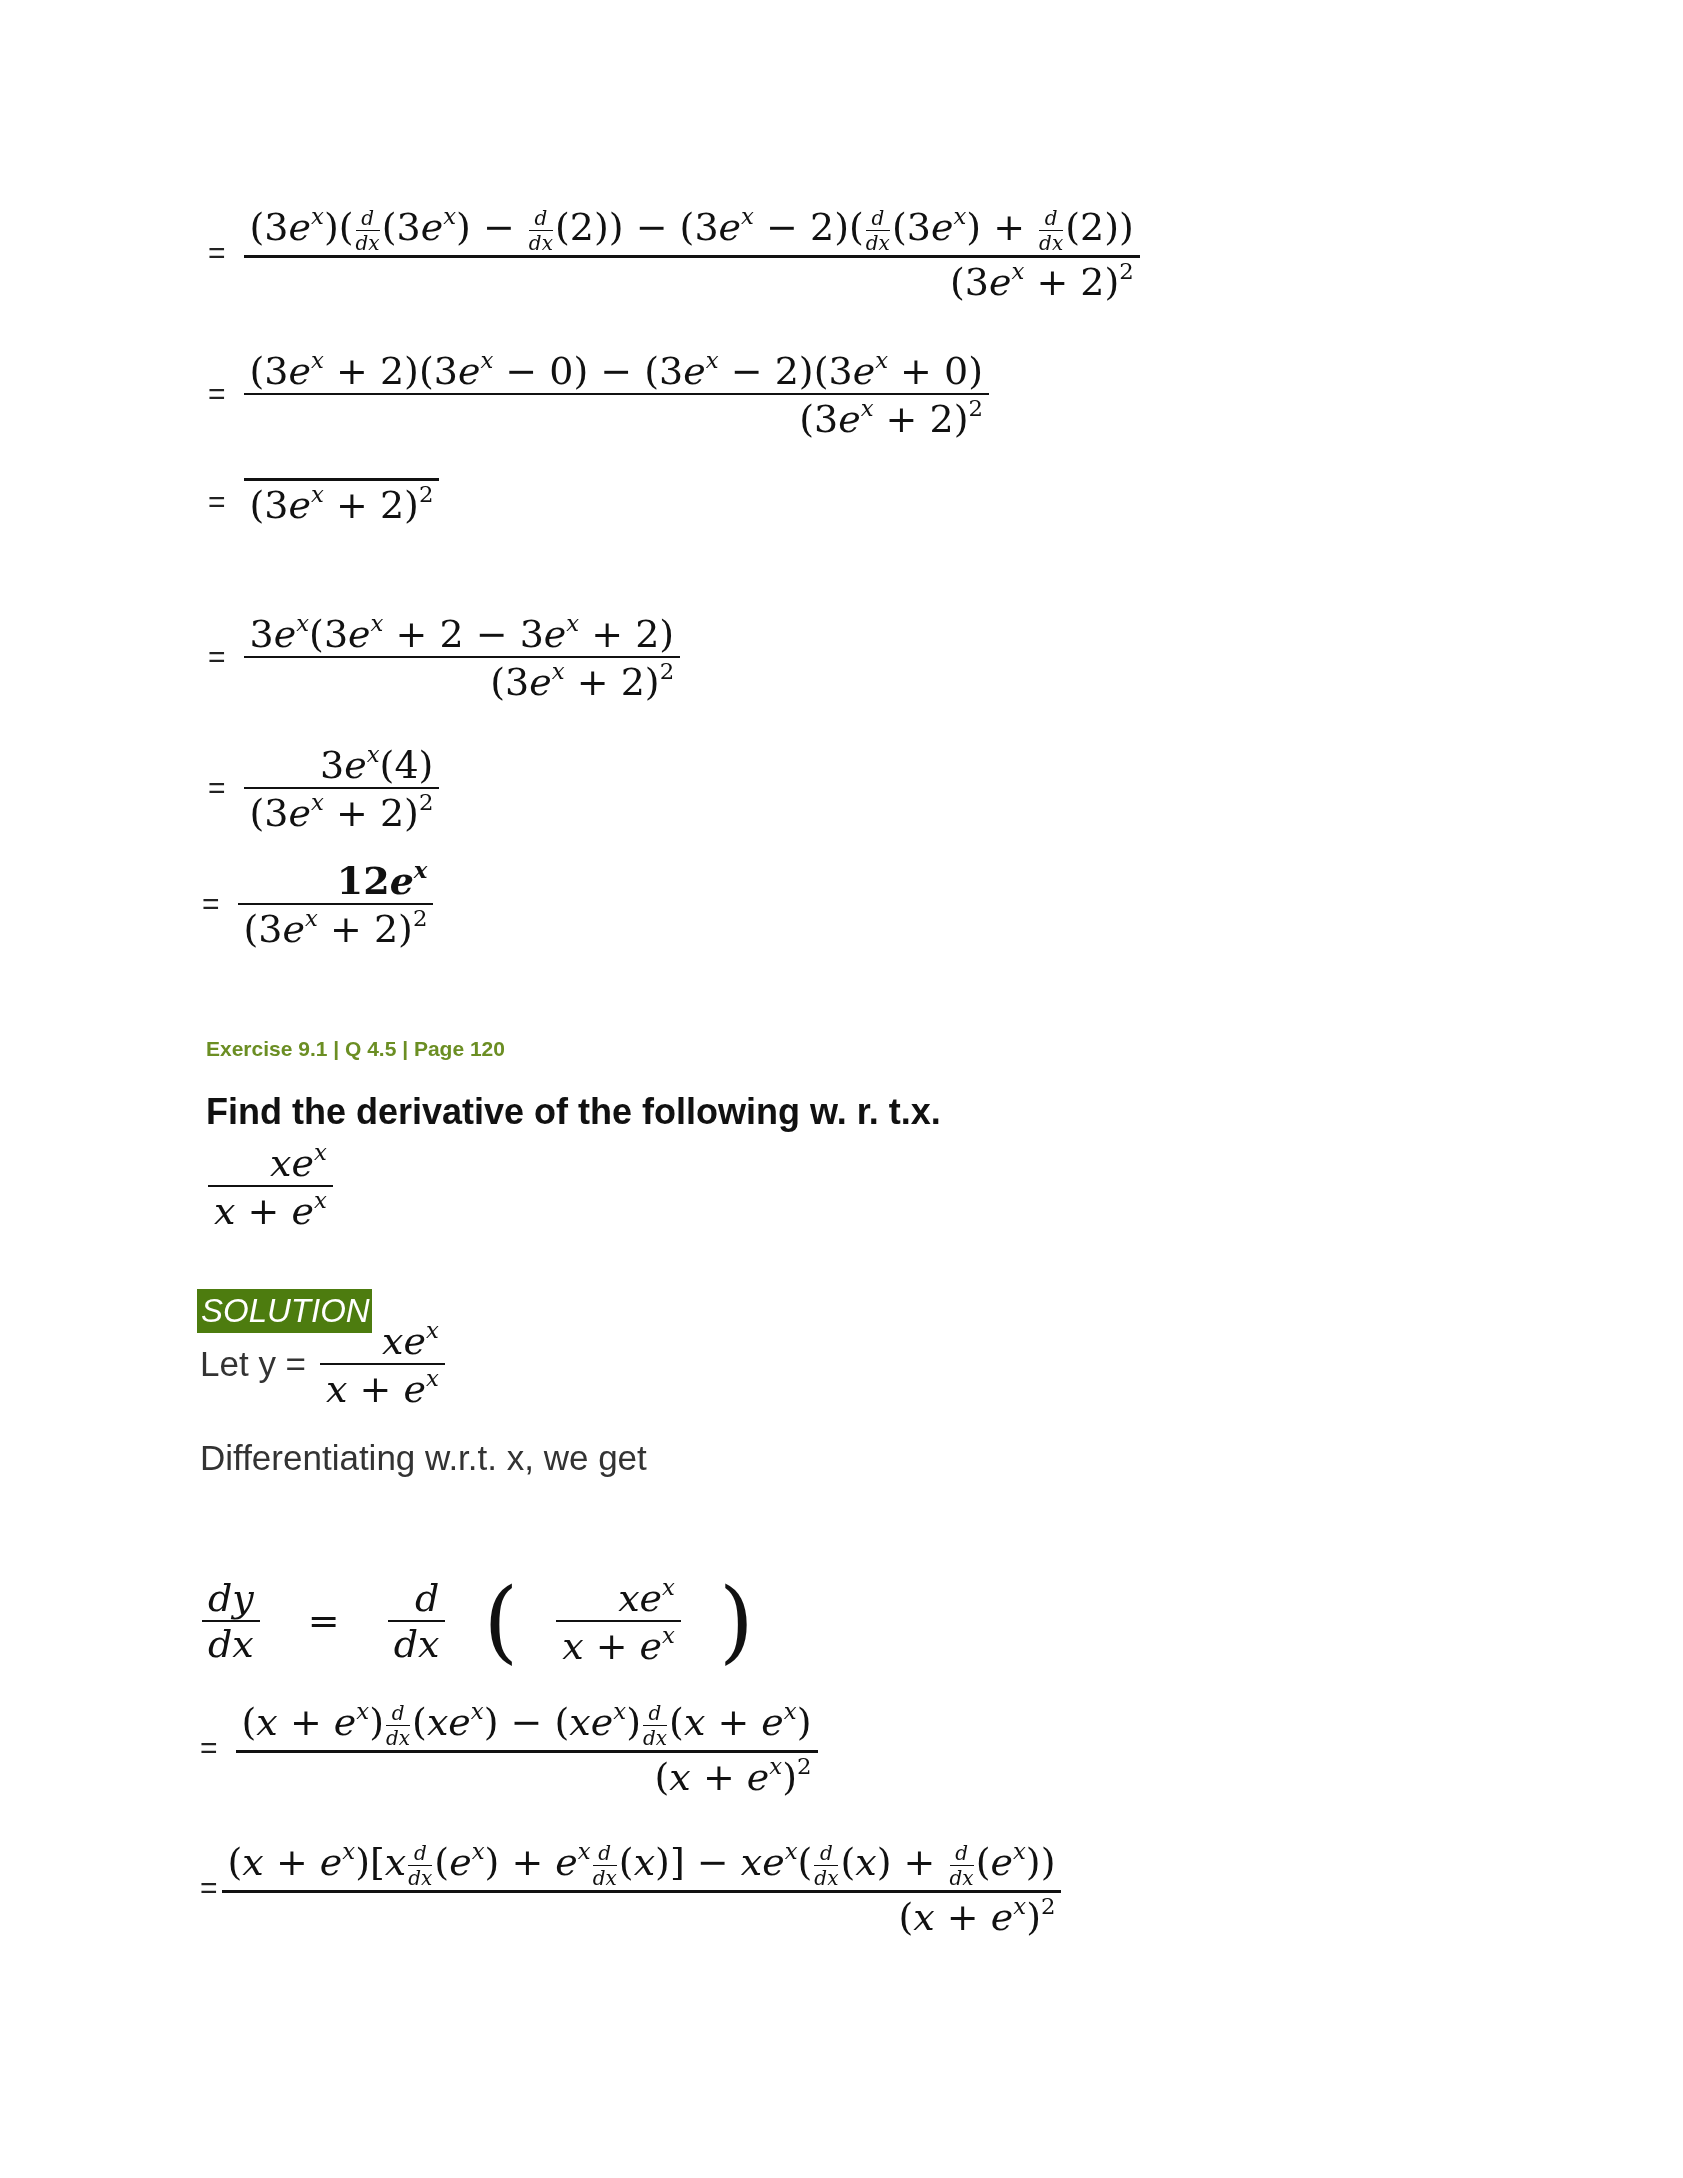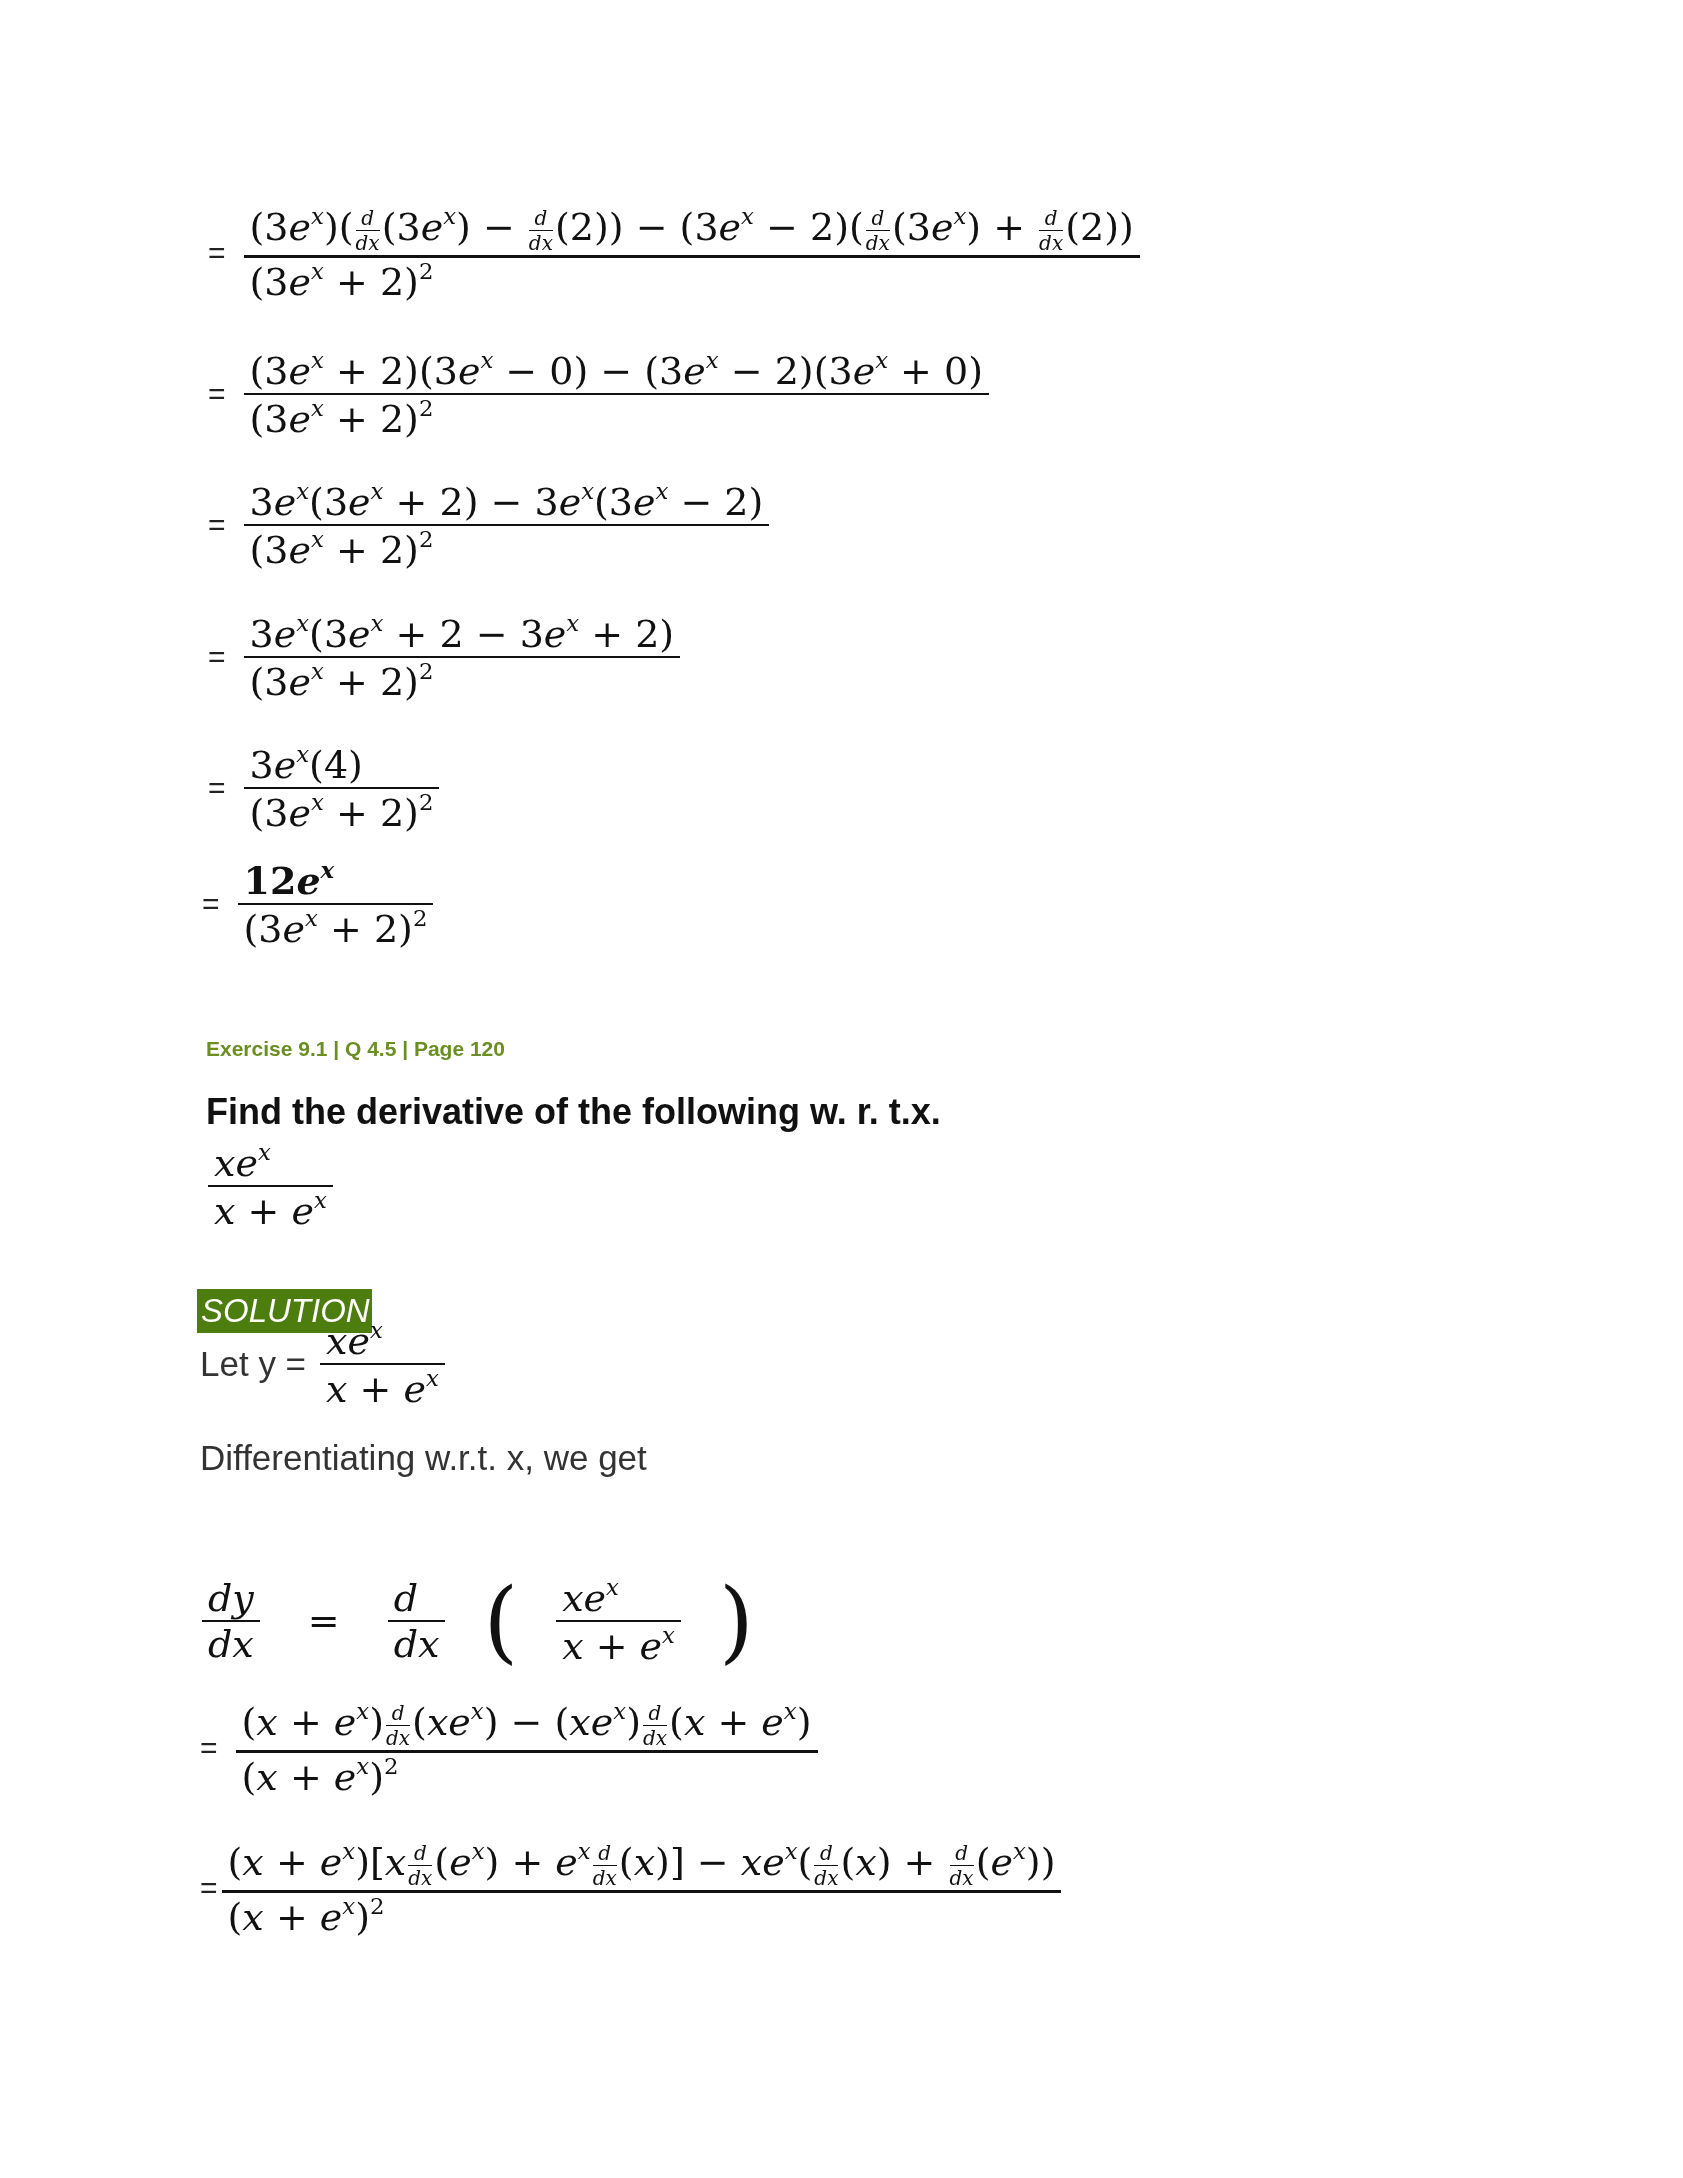--- a/index.html
+++ b/index.html
@@ -1,21 +1,21 @@
 <!DOCTYPE html>
 <html><head>
 <meta charset="utf-8">
 <style>
   html, body { margin:0; padding:0; background:#ffffff; }
   body { width:1683px; height:2178px; position:relative; overflow:hidden; color:#111; }
   .m { font-family: "DejaVu Serif", "Liberation Serif", serif; color:#111; }
   .i { font-style: italic; }
   .line { position:absolute; display:flex; align-items:center; }
   .eq { font-family:"Liberation Sans", sans-serif; font-size:30px; color:#222; margin-right:18px; }
-  .frac { display:inline-flex; flex-direction:column; align-items:flex-start; }
+  .frac { display:inline-flex; flex-direction:column; align-items:flex-end; }
   .num, .den { white-space:nowrap; padding:0 6px; }
   .bar { height:2.5px; background:#111; align-self:stretch; }
   .big { font-size:38px; }
   .sm-frac { display:inline-flex; flex-direction:column; align-items:center; font-size:20px; vertical-align:middle; margin:0 2px; }
   .sm-frac .b { height:1.5px; background:#111; align-self:stretch; }
   .header { position:absolute; font-family:"Liberation Sans", sans-serif; font-weight:bold; }
   .sup { font-size:0.6em; vertical-align: 0.7em; }
   .solution { position:absolute; left:197px; top:1289px; background:#4d7c0f; color:#fff; font-family:"Liberation Sans", sans-serif; font-style:italic; font-size:33px; padding:3px 2px 3px 4px; }
   .txt { position:absolute; font-family:"Liberation Sans", sans-serif; font-size:35px; color:#333; }
 </style>
@@ -54,21 +54,20 @@
   <span class="frac m big">
     <span class="num">(3<span class="i">e</span><span class="sup i">x</span> + 2)(3<span class="i">e</span><span class="sup i">x</span> − 0) − (3<span class="i">e</span><span class="sup i">x</span> − 2)(3<span class="i">e</span><span class="sup i">x</span> + 0)</span>
     <span class="bar"></span>
     <span class="den">(3<span class="i">e</span><span class="sup i">x</span> + 2)<span class="sup">2</span></span>
   </span>
 </div>
 
 <div class="line" style="left:208px; top:478px;">
   <span class="eq">=</span>
   <span class="frac m big">
-    <span class="num">3<span class="i">e</span><span class="sup i">x</span>(3<span class="i">e</span><span class="sup i">x</span> + 2) − 3<span class="i">e</span><span class="sup i">x</span>(3<span class="i">e</span><span class="sup i">x</span> − 2)</span>
     <span class="bar"></span>
     <span class="den">(3<span class="i">e</span><span class="sup i">x</span> + 2)<span class="sup">2</span></span>
   </span>
 </div>
 
 <div class="line" style="left:208px; top:610px;">
   <span class="eq">=</span>
   <span class="frac m big">
     <span class="num">3<span class="i">e</span><span class="sup i">x</span>(3<span class="i">e</span><span class="sup i">x</span> + 2 − 3<span class="i">e</span><span class="sup i">x</span> + 2)</span>
     <span class="bar"></span>

